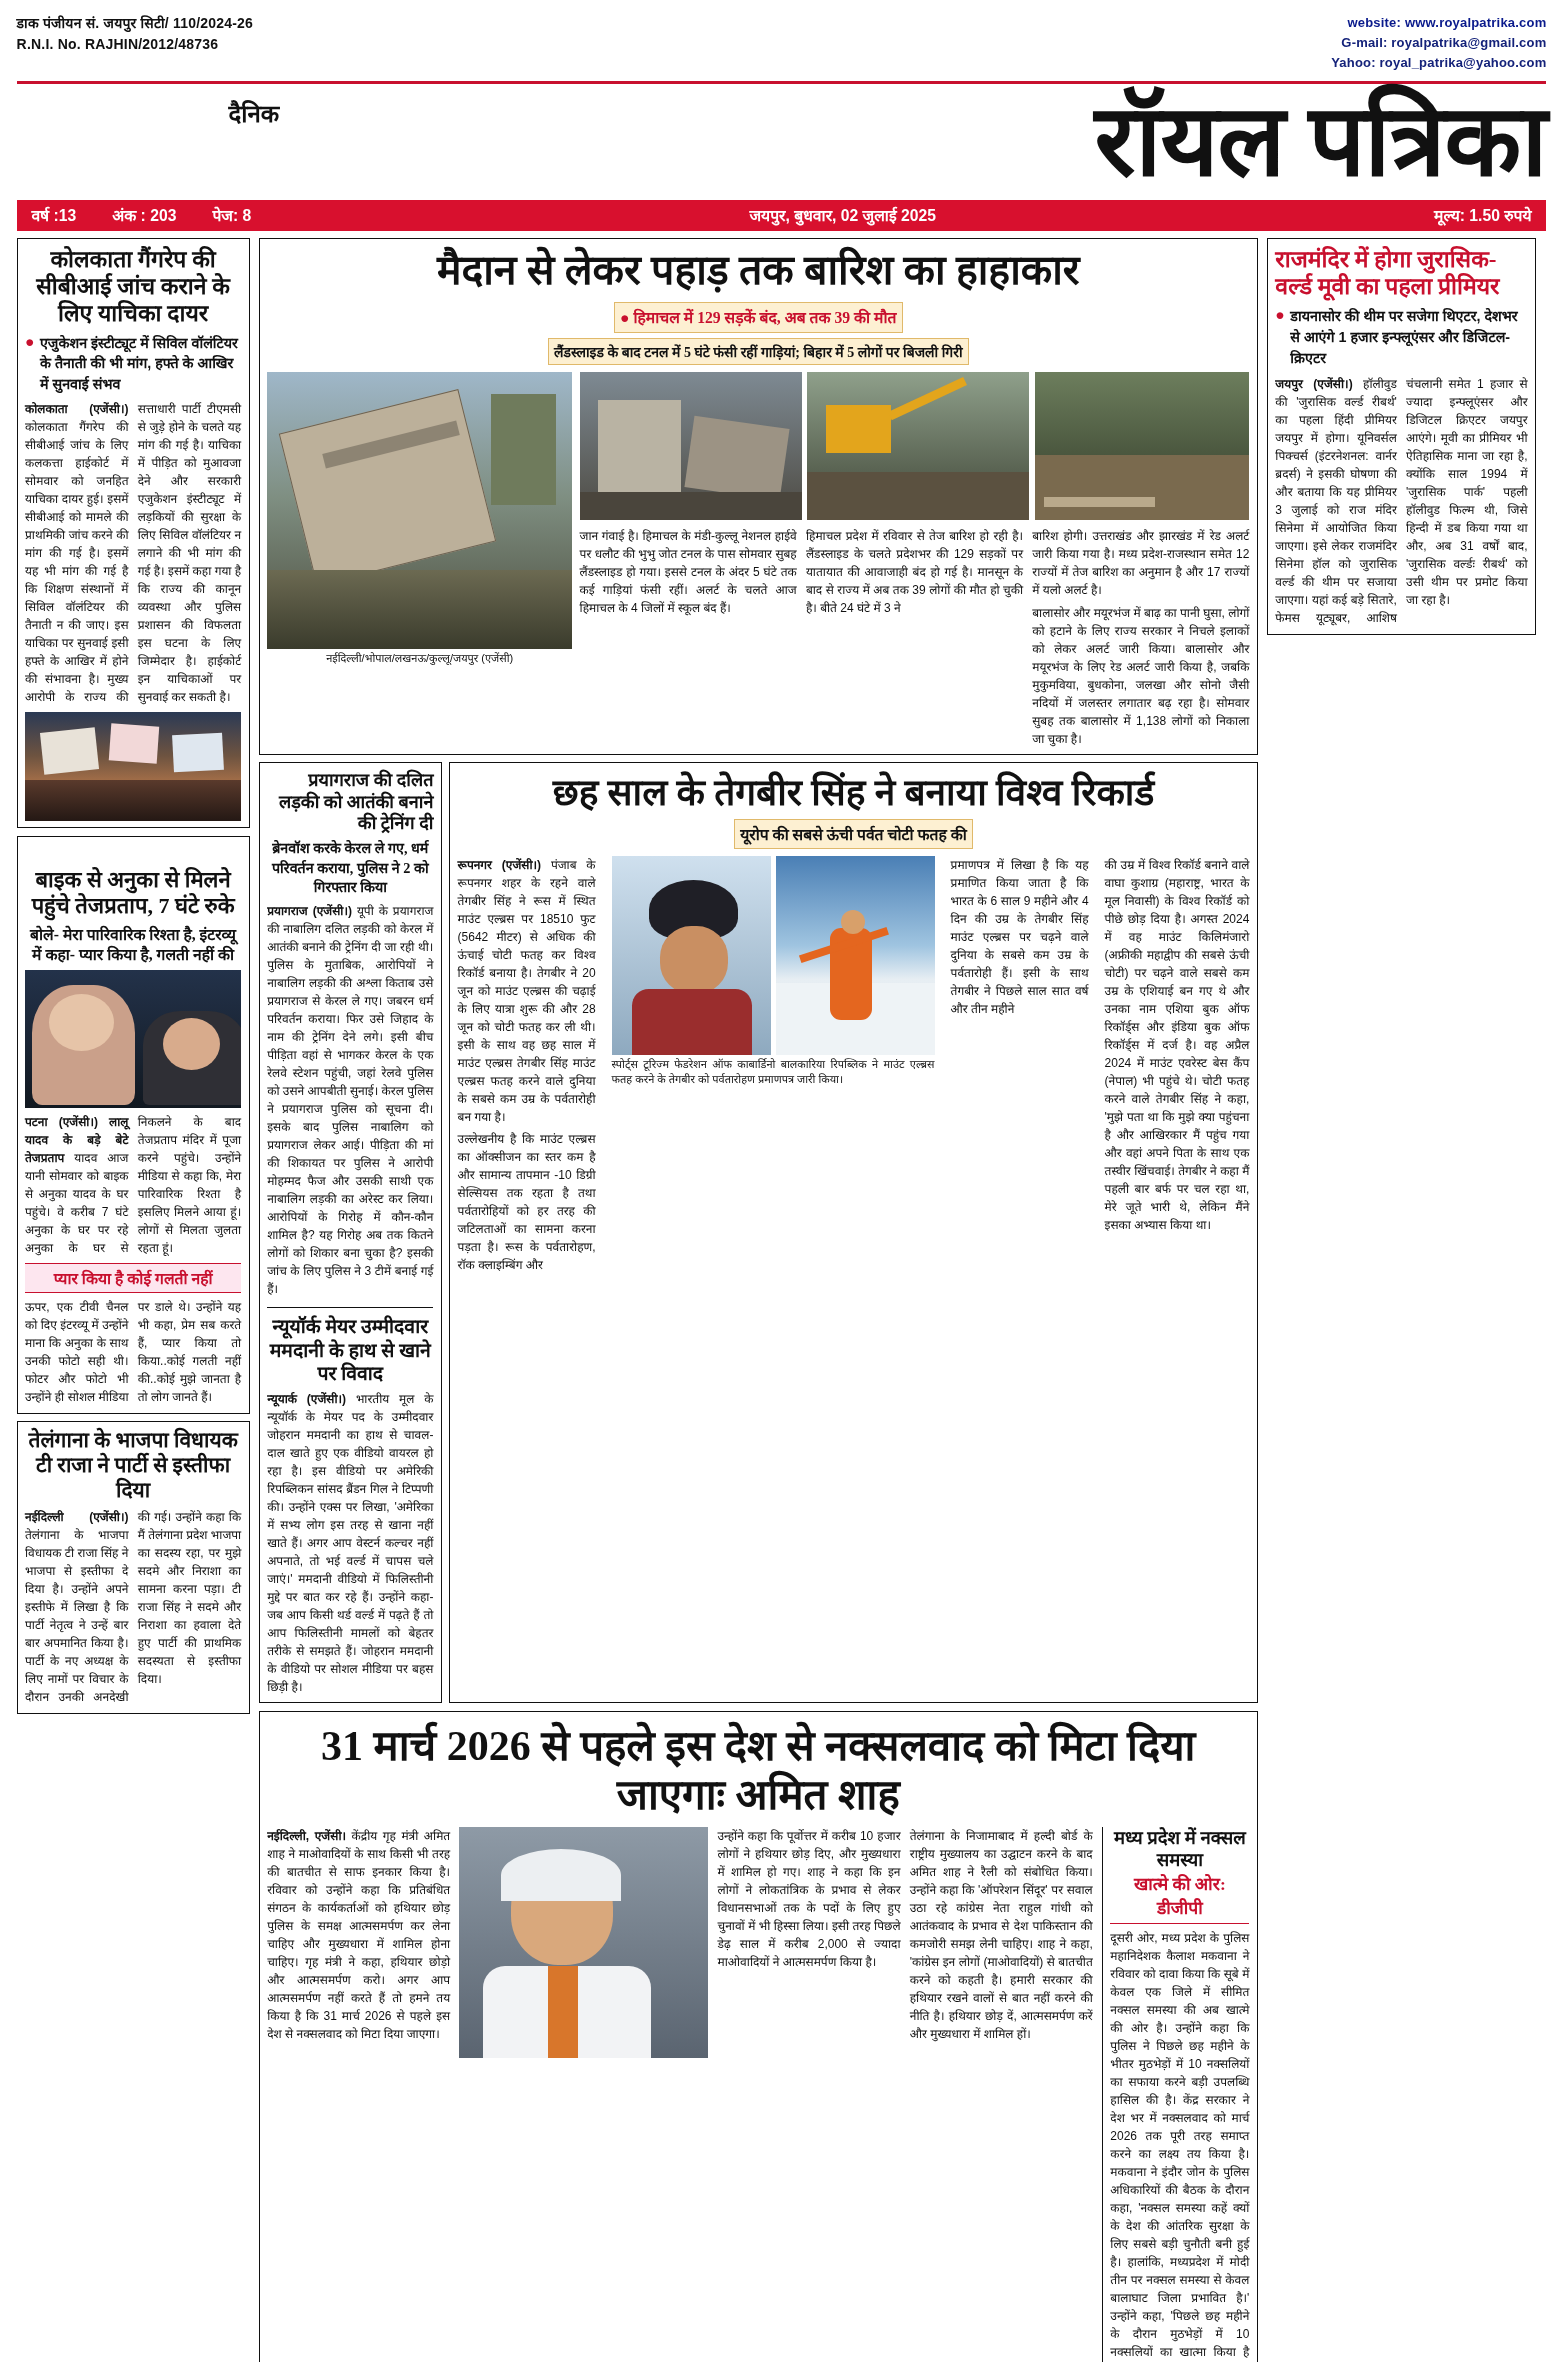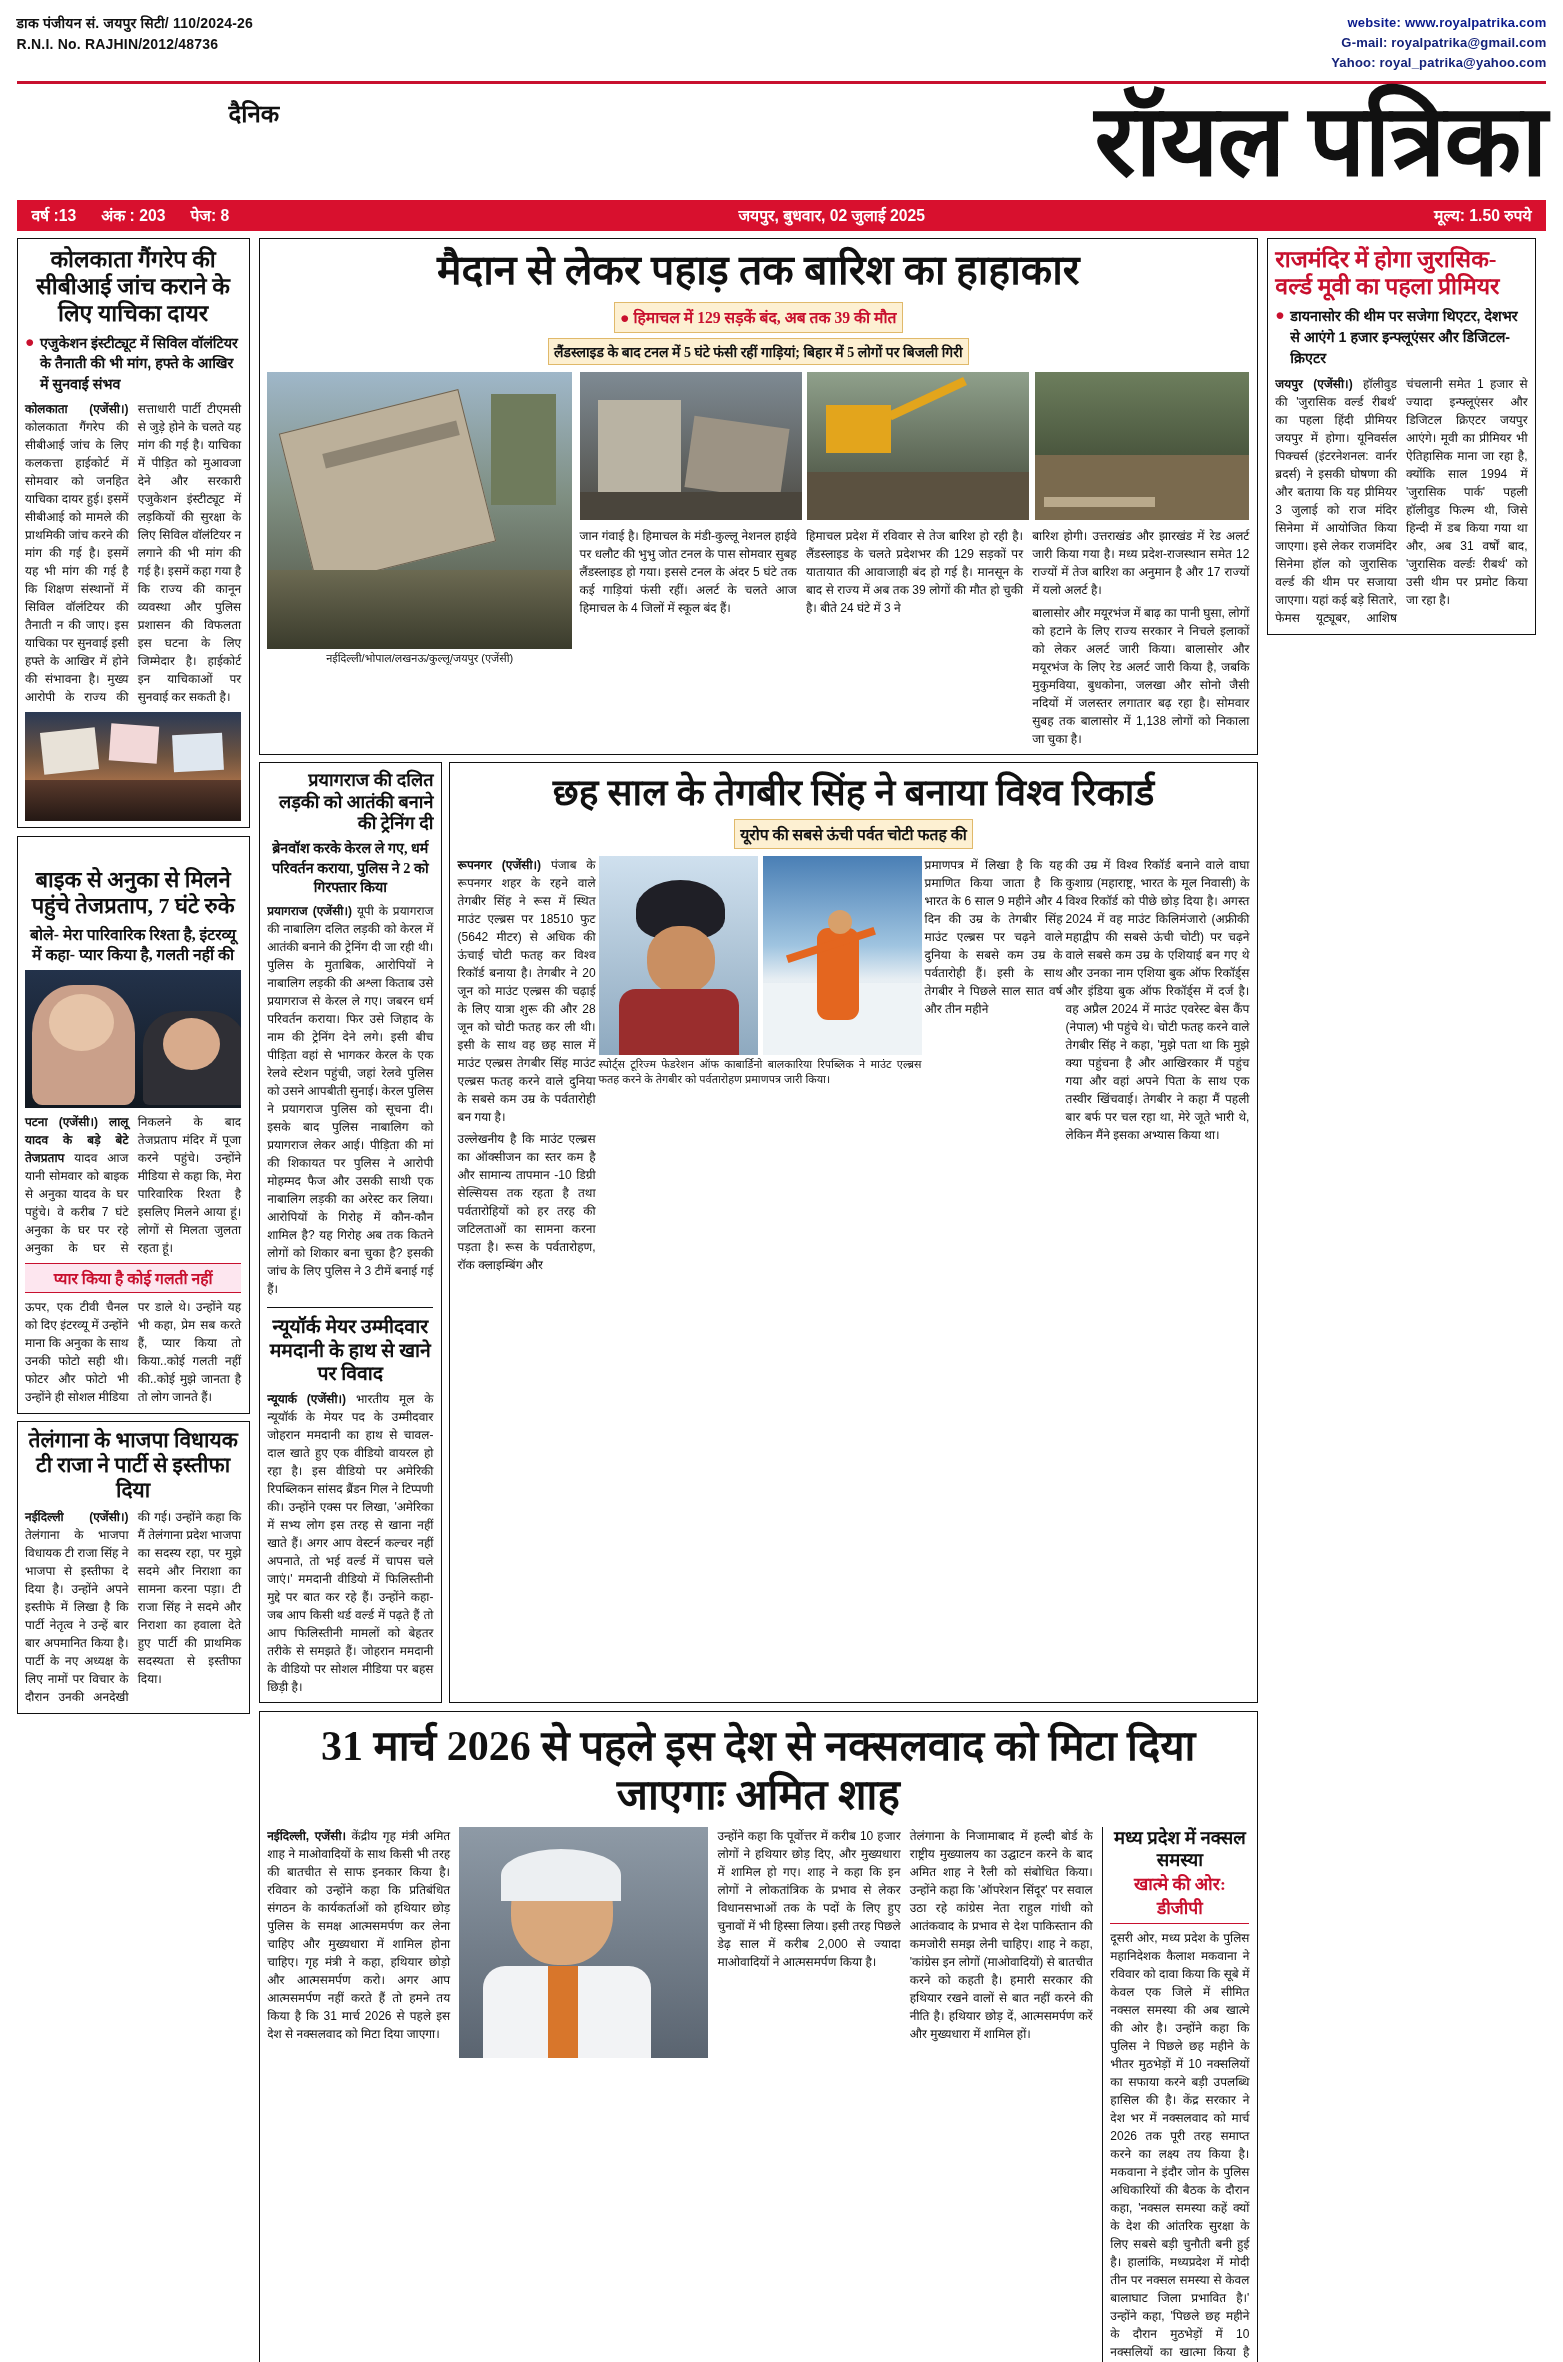--- a/index.html
+++ b/index.html
@@ -27,21 +27,21 @@
   .masthead .title {
     font-family:"Liberation Serif", serif;
     font-size:100px; font-weight:bold; line-height:1.05; letter-spacing:-0.9px;
     margin:0; padding:0 0 1.8px 0;text-align:right;
   }
 
   .bluebar {
     background:#d8102e; color:#fff; display:flex; align-items:center; justify-content:space-between;
     padding:4.6px 14.8px; font-size:15.7px; font-weight:bold; margin-top:3.7px;
   }
-  .bluebar .seg { display:flex; gap:25px;text-align:right; }
+  .bluebar .seg { display:flex; gap:36px;text-align:right; }
   .bluebar .ctr { font-size:15.7px; }
 
   
   .cols { display:flex; gap:9.2px; margin-top:7.4px; }
   .col-l { width:233px; }
   .col-c { width:999px; }
   .col-r { width:269px; }
 
   .box { border:0.9px solid #111; padding:6.5px 7.4px; margin-bottom:7.4px; }
   .hl { font-family:"Liberation Serif", serif; font-weight:bold; line-height:1.18; }
@@ -232,21 +232,21 @@
           <div class="hl" style="font-size:19.4px;text-align:center;line-height:1.2;margin:9.2px 0 4.6px;border-top:0.9px solid #111;padding-top:7.4px;">न्यूयॉर्क मेयर उम्मीदवार ममदानी के हाथ से खाने पर विवाद</div>
           <div class="body-txt">
             <span class="lead">न्यूयार्क (एजेंसी।)</span>
             <span>भारतीय मूल के न्यूयॉर्क के मेयर पद के उम्मीदवार जोहरान ममदानी का हाथ से चावल-दाल खाते हुए एक वीडियो वायरल हो रहा है। इस वीडियो पर अमेरिकी रिपब्लिकन सांसद ब्रैंडन गिल ने टिप्पणी की। उन्होंने एक्स पर लिखा, 'अमेरिका में सभ्य लोग इस तरह से खाना नहीं खाते हैं। अगर आप वेस्टर्न कल्चर नहीं अपनाते, तो भई वर्ल्ड में चापस चले जाएं।' ममदानी वीडियो में फिलिस्तीनी मुद्दे पर बात कर रहे हैं। उन्होंने कहा- जब आप किसी थर्ड वर्ल्ड में पढ़ते हैं तो आप फिलिस्तीनी मामलों को बेहतर तरीके से समझते हैं। जोहरान ममदानी के वीडियो पर सोशल मीडिया पर बहस छिड़ी है।</span>
           </div>
         </div>
 
         <div class="box" style="flex:1;">
           <div class="hl h-mid">छह साल के तेगबीर सिंह ने बनाया विश्व रिकार्ड</div>
           <div class="subbar2" style="font-size:15.7px;">यूरोप की सबसे ऊंची पर्वत चोटी फतह की</div>
-          <div style="display:flex;gap:3px;">
+          <div style="display:flex;gap:16px;">
             <div class="body-txt" style="width:138px;">
               <span class="lead">रूपनगर (एजेंसी।)</span>
               <span>पंजाब के रूपनगर शहर के रहने वाले तेगबीर सिंह ने रूस में स्थित माउंट एल्ब्रस पर 18510 फुट (5642 मीटर) से अधिक की ऊंचाई चोटी फतह कर विश्व रिकॉर्ड बनाया है। तेगबीर ने 20 जून को माउंट एल्ब्रस की चढ़ाई के लिए यात्रा शुरू की और 28 जून को चोटी फतह कर ली थी। इसी के साथ वह छह साल में माउंट एल्ब्रस तेगबीर सिंह माउंट एल्ब्रस फतह करने वाले दुनिया के सबसे कम उम्र के पर्वतारोही बन गया है।</span>
               <div style="margin-top:4.6px;">उल्लेखनीय है कि माउंट एल्ब्रस का ऑक्सीजन का स्तर कम है और सामान्य तापमान -10 डिग्री सेल्सियस तक रहता है तथा पर्वतारोहियों को हर तरह की जटिलताओं का सामना करना पड़ता है। रूस के पर्वतारोहण, रॉक क्लाइम्बिंग और</div>
             </div>
             <div style="width:323px;">
               <div style="display:flex;gap:5.5px;">
                 <div class="photo" style="width:159px;height:199px;">
                   <div class="sky" style="background:linear-gradient(180deg,#cfe0ee,#8ea9bf);"></div>
                   <div style="position:absolute;left:37px;top:24px;width:89px;height:59px;background:#1f1f26;border-radius:50% 50% 35% 35%;"></div>

